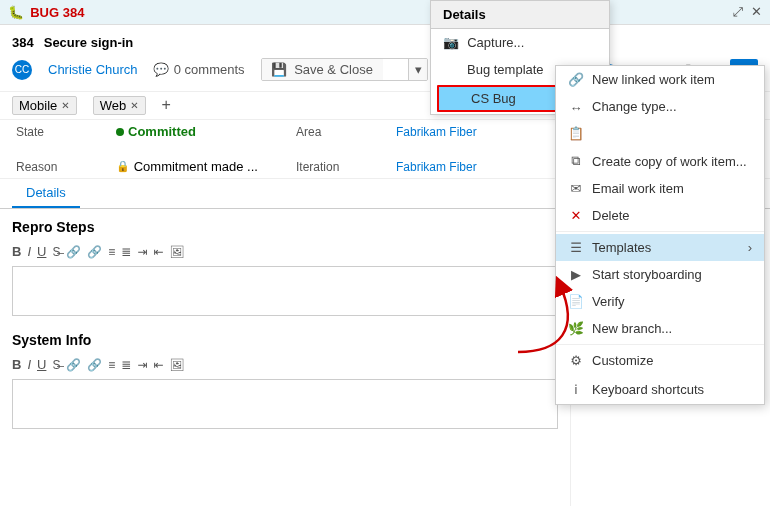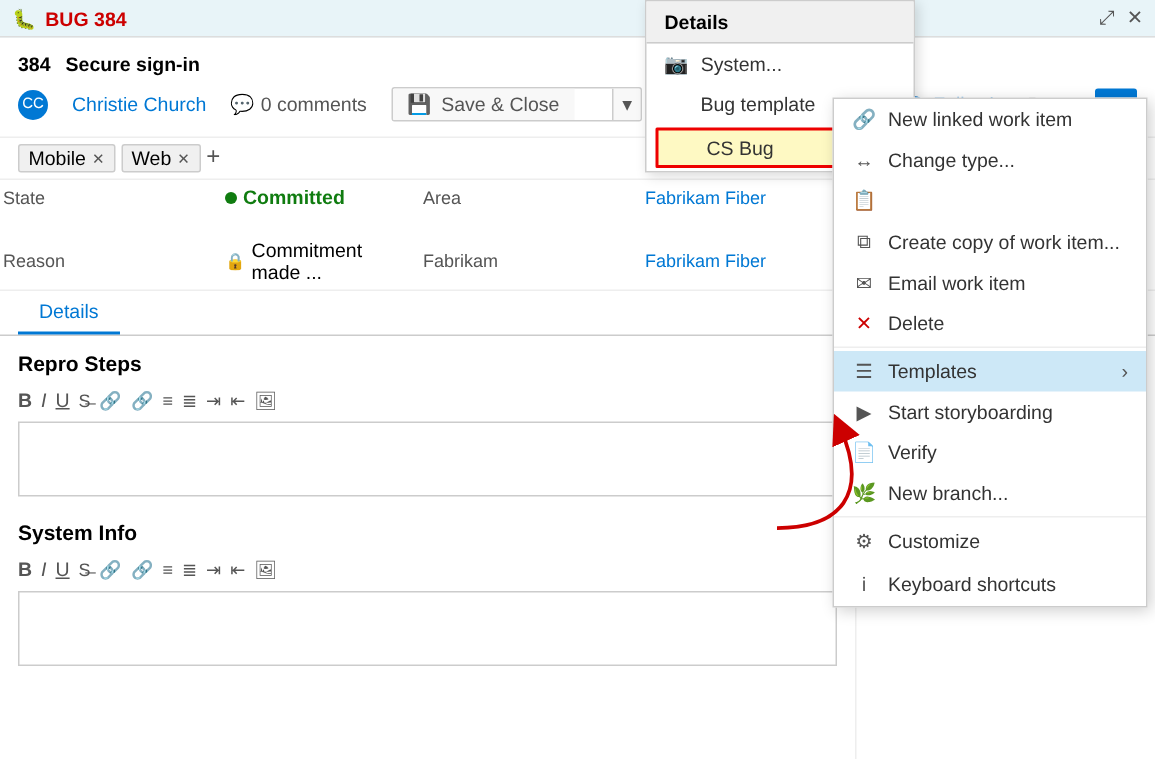--- a/index.html
+++ b/index.html
@@ -44,41 +44,41 @@
     .save-close-arrow { padding: 3px 6px; background: #f8f8f8; border-left: 1px solid #ccc; color: #555; }
     .following-area { display: flex; align-items: center; gap: 4px; margin-left: auto; }
     .following-btn { display: flex; align-items: center; gap: 4px; color: #0078d4; font-size: 13px; }
     .icon-btn { color: #555; font-size: 15px; cursor: pointer; padding: 2px 4px; }
     .more-btn { background: #0078d4; color: white; border-radius: 2px; padding: 2px 6px; font-size: 15px; cursor: pointer; }
 
     
     .tags-row {
       display: flex;
       align-items: flex-start;
-      gap: 4px;
+      gap: 16px;
       padding: 4px 12px;
       border-bottom: 1px solid #eee;
     }
     .tag { display: flex; align-items: center; gap: 4px; background: #f0f0f0; border: 1px solid #ccc; border-radius: 2px; padding: 1px 6px; font-size: 12px; }
     .tag-x { color: #555; cursor: pointer; font-size: 10px; }
     .add-tag { color: #555; font-size: 16px; cursor: pointer; }
 
     
     .fields-row {
       display: grid;
       grid-template-columns: 80px 160px 80px 200px;
       align-items: center;
-      padding: 4px 2px;
+      padding: 4px 16px;
       border-bottom: 1px solid #eee;
       row-gap: 4px;
       column-gap: 8px;
       gap: 20px;
     }
     .field-label { color: #555; font-size: 12px; }
-    .field-value { font-size: 12px; display: flex; align-items: center; gap: 4px; margin-left: 48px; }
+    .field-value { font-size: 12px; display: flex; align-items: center; gap: 4px; }
     .field-value.committed { color: #107c10; font-weight: 600; }
     .field-value.fabrikam { color: #0078d4; }
 
     
     .tabs-row {
       display: flex;
       border-bottom: 1px solid #ccc;
       padding: 0 12px;
     }
     .tab { padding: 6px 14px; font-size: 13px; color: #555; cursor: pointer; }
@@ -120,21 +120,21 @@
       padding: 6px 12px;
       font-size: 13px;
       color: #333;
       cursor: pointer;
       display: flex;
       align-items: center;
       gap: 8px;
     }
     .dropdown-item.cs-bug {
       border: 2px solid #e00;
-      background: #fef9c3;
+      background: #7dd3fc;
       margin: 2px 4px;
       padding: 4px 8px;
     }
 
     
     .context-menu {
       position: absolute;
       top: 65px;
       right: 5px;
       width: 210px;
@@ -237,21 +237,21 @@
       <span>Committed</span>
     </div>
     <span class="field-label">Area</span>
     <span class="field-value fabrikam">Fabrikam Fiber</span>
 
     <span class="field-label">Reason</span>
     <div class="field-value">
       <span class="lock-icon">🔒</span>
       <span>Commitment made ...</span>
     </div>
-    <span class="field-label">Fabrikam</span>
+    <span class="field-label">Iteration</span>
     <span class="field-value fabrikam">Fabrikam Fiber</span>
   </div>
 
   <div class="tabs-row">
     <div class="tab active">Details</div>
   </div>
 
   <div class="main-content">
     <div class="left-panel">
       <div class="section-title">Repro Steps</div>
@@ -296,21 +296,21 @@
         <div class="rw-number">6</div>
         <div class="rw-label">Activity</div>
       </div>
     </div>
   </div>
 
   <div class="details-dropdown">
     <div class="details-dropdown-header">Details</div>
     <div class="dropdown-item">
       <span>📷</span>
-      <span>System...</span>
+      <span>Capture...</span>
     </div>
     <div class="dropdown-item">
       <span style="width:16px;display:inline-block;"></span>
       <span>Bug template</span>
     </div>
     <div class="dropdown-item cs-bug" style="border:2px solid #e00; margin:2px 6px; padding:4px 8px; border-radius:1px;">
       <span style="width:16px;display:inline-block;"></span>
       <span>CS Bug</span>
     </div>
   </div>

